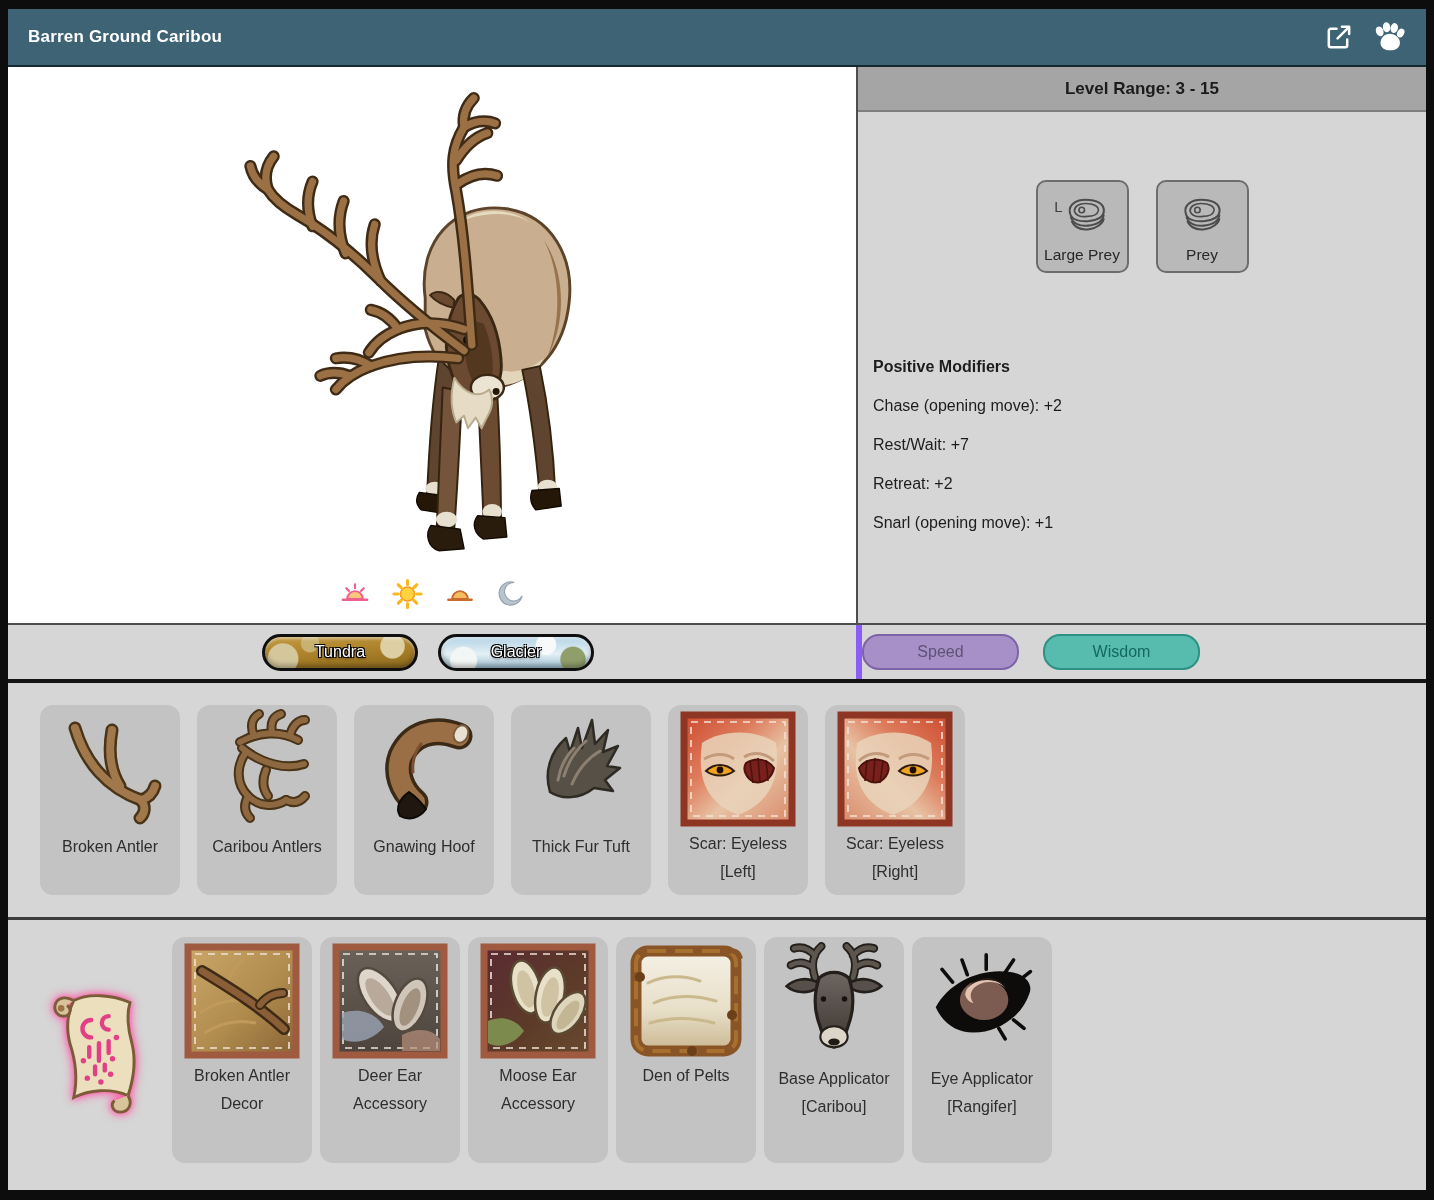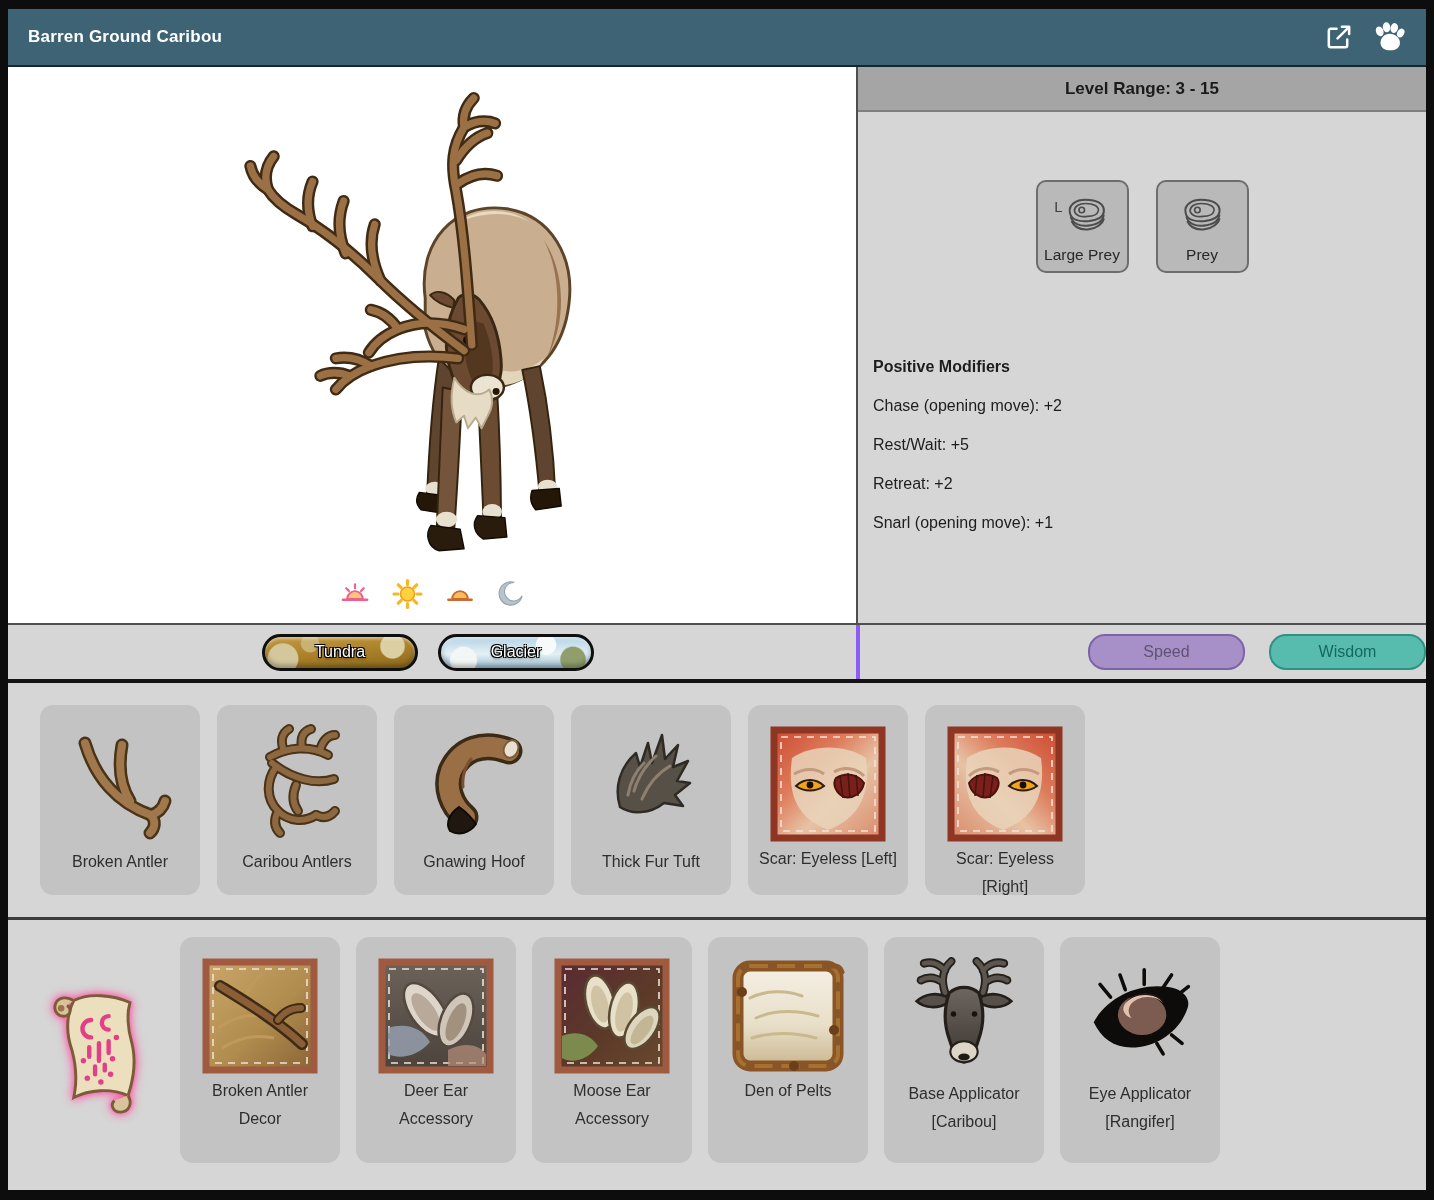--- a/index.html
+++ b/index.html
@@ -32,21 +32,21 @@
   .prey-btn .steak-wrap{position:absolute;top:14px;left:50%;transform:translateX(-50%);display:flex;align-items:flex-start;}
   .prey-btn .size-badge{font-size:15px;color:#3f3f3f;margin:2px 1px 0 0;}
   .prey-btn .prey-label{font-size:15.5px;color:#282828;}
   .modifier-body{flex:1;padding:17px 15px;font-size:16px;color:#1d1d1d;}
   .modifier-body .pm-title{font-weight:bold;margin:0 0 21px;}
   .modifier-body .pm-line{margin:0 0 21px;}
 
   
   .band-row{display:flex;height:56px;flex:none;border-top:2px solid #4e4e4e;box-sizing:border-box;}
   .band-left{flex:1;display:flex;align-items:center;justify-content:center;gap:20px;}
-  .band-right{width:570px;flex:none;border-left:4px solid #8b5cf6;display:flex;align-items:center;justify-content:flex-end;gap:24px;box-sizing:border-box;margin-left:8px;}
+  .band-right{width:570px;flex:none;border-left:6px solid #8b5cf6;display:flex;align-items:center;justify-content:flex-start;gap:24px;box-sizing:border-box;margin-left:8px;}
   .biome-btn{width:156px;height:37px;border-radius:19px;border:3px solid #0f0f0f;box-sizing:border-box;
     display:flex;align-items:center;justify-content:center;color:#fff;font-size:16px;cursor:pointer;
     text-shadow:-1px -1px 0 #000,1px -1px 0 #000,-1px 1px 0 #000,1px 1px 0 #000,0 2px 3px rgba(0,0,0,.55);
     box-shadow:inset 0 2px 3px rgba(255,255,255,.45), inset 0 -3px 5px rgba(0,0,0,.3);}
   .biome-tundra{background:
       radial-gradient(circle at 12% 70%, #d5c79c 0 11%, rgba(0,0,0,0) 12%),
       radial-gradient(circle at 85% 30%, #dccfa4 0 9%, rgba(0,0,0,0) 10%),
       radial-gradient(circle at 30% 20%, #c9b271 0 8%, rgba(0,0,0,0) 9%),
       linear-gradient(175deg,#c39a41 0%,#a87e27 55%,#8c6a1e 100%);}
   .biome-glacier{background:
@@ -56,22 +56,22 @@
       linear-gradient(180deg,#b4d3e6 0%,#e4f0f5 55%,#9fc0d3 100%);}
   .stat-btn{width:157px;height:36px;border-radius:17px;box-sizing:border-box;display:flex;align-items:center;justify-content:center;
     font-size:16px;cursor:pointer;}
   .stat-speed{background:#a78fc8;border:2px solid #7d63a8;color:#5d5374;}
   .stat-wisdom{background:#57bcae;border:2px solid #2d9183;color:#14695e;}
 
   
   .items-section{flex:none;height:238px;border-top:4px solid #141414;box-sizing:border-box;
     display:flex;align-items:flex-start;gap:17px;padding:22px 0 0 32px;background:#d6d6d6;}
   .craft-section{flex:1;border-top:3px solid #3c3c3c;box-sizing:border-box;
-    display:flex;align-items:flex-start;gap:16px;padding:17px 0 0 32px;background:#d6d6d6;}
-  .item-card{width:160px;flex:none;background:#c3c3c3;border-radius:13px;text-align:center;padding-top:18px;box-sizing:border-box;cursor:pointer;}
+    display:flex;align-items:flex-start;gap:8px;padding:17px 0 0 32px;background:#d6d6d6;}
+  .item-card{width:140px;flex:none;background:#c3c3c3;border-radius:13px;text-align:center;padding-top:3px;box-sizing:border-box;cursor:pointer;}
   .drops-card{height:190px;}
   .craft-card{height:226px;}
   .card-art{width:122px;height:122px;margin:0 auto;display:block;}
   .card-art.framed{width:116px;height:116px;margin:3px auto 0;}
   .card-label{font-size:16px;line-height:1.75;color:#2e2e2e;padding:3px 10px 0;}
   .recipe-scroll{align-self:center;margin:0 14px 26px 4px;flex:none;cursor:pointer;
     filter:drop-shadow(0 0 5px rgba(255,70,160,.85)) drop-shadow(0 0 2px rgba(255,110,180,.7));}
 </style>
 </head>
 <body>
@@ -205,21 +205,21 @@
               <path d="M9 27 C12 34 19 37 28 36 C36 35 43 30 44 24" fill="none" stroke="#4c4c4c" stroke-width="2.2"></path>
             </svg>
           </span>
           <span class="prey-label">Prey</span>
         </div>
       </div>
 
       <div class="modifier-body">
         <p class="pm-title">Positive Modifiers</p>
         <p class="pm-line">Chase (opening move): +2</p>
-        <p class="pm-line">Rest/Wait: +5</p>
+        <p class="pm-line">Rest/Wait: +7</p>
         <p class="pm-line">Retreat: +2</p>
         <p class="pm-line">Snarl (opening move): +1</p>
       </div>
     </div>
   </div>
 
   <div class="band-row">
     <div class="band-left">
       <div class="biome-btn biome-tundra">
         <span>Tundra</span>

